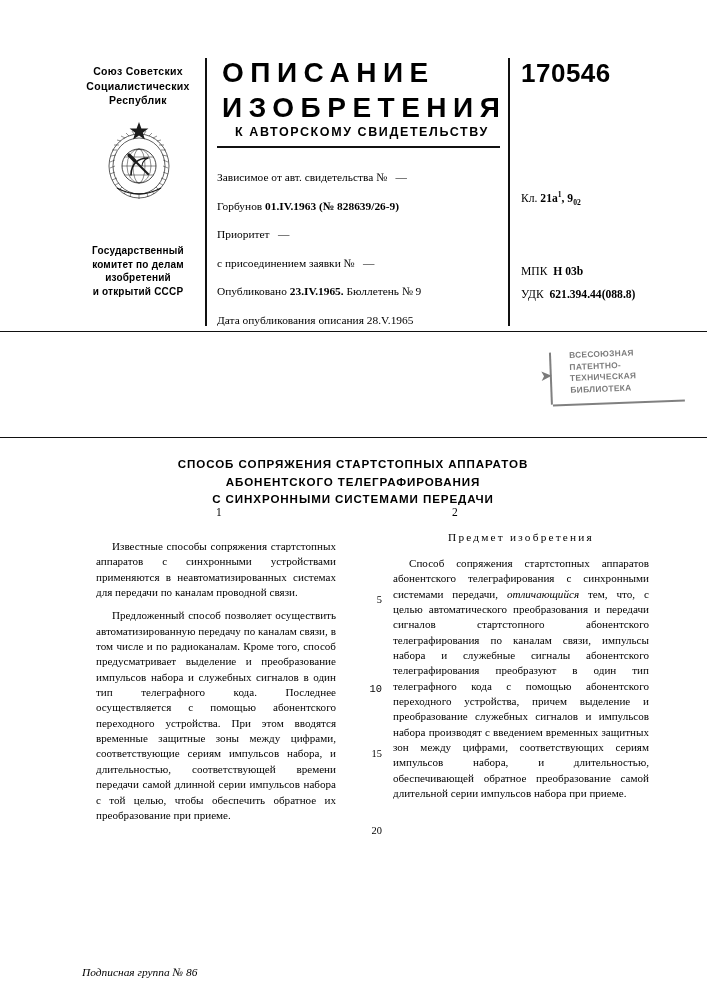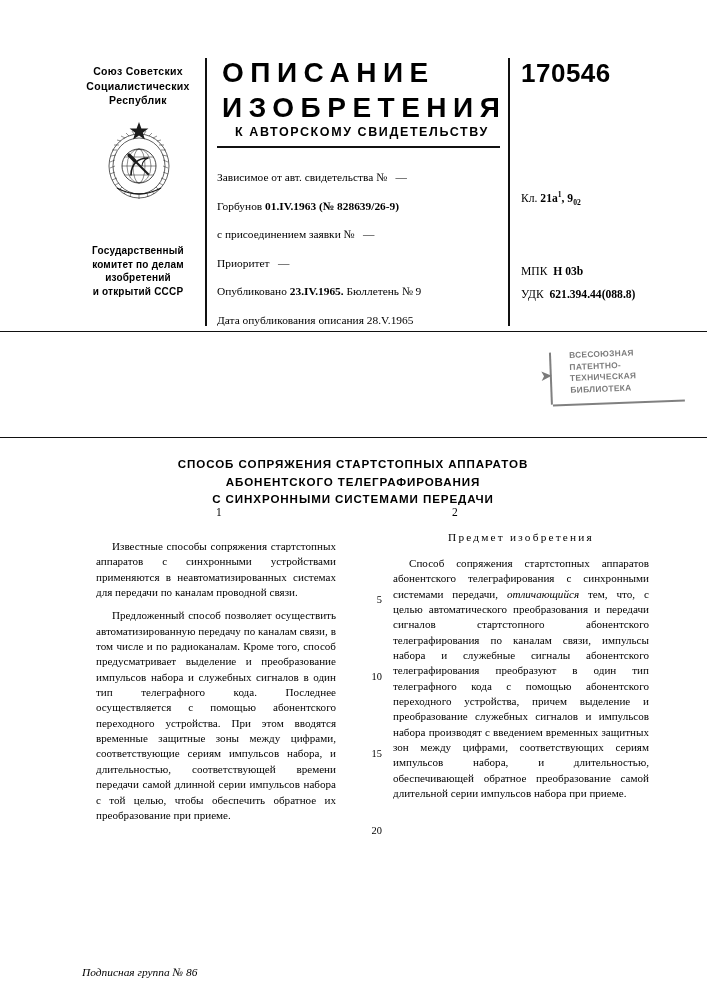--- a/index.html
+++ b/index.html
@@ -314,21 +314,21 @@
     width: 22px;
     font-size: 10.4px;
     text-align: right;
   }
   .linenums span {
     position: absolute;
     right: 0;
     display: block;
   }
   .ln5  { top: 63px; }
-  .ln10 { top: 140px; }
+  .ln10 { top: 152px; font-family: Liberation Mono, monospace; }
   .ln15 { top: 217px; }
   .ln20 { top: 294px; }
 
   
   .footer {
     position: absolute;
     left: 82px;
     top: 966px;
     font-size: 11.4px;
     font-style: italic;
@@ -405,25 +405,25 @@
       <div>
         <span>Зависимое от авт. свидетельства №</span>
         &nbsp;&nbsp;<span>—</span>
       </div>
       <div>
         <span>Горбунов</span>
         <b>01.IV.1963</b>
         <b>(№ 828639/26-9)</b>
       </div>
       <div>
+        <span>Приоритет</span>
+        &nbsp;&nbsp;<span>—</span>
+      </div>
+      <div>
         <span>с присоединением заявки №</span>
-        &nbsp;&nbsp;<span>—</span>
-      </div>
-      <div>
-        <span>Приоритет</span>
         &nbsp;&nbsp;<span>—</span>
       </div>
       <div>
         <span>Опубликовано</span>
         <b>23.IV.1965.</b>
         <span>Бюллетень № 9</span>
       </div>
       <div>
         <span>Дата опубликования описания</span>
         <span>28.V.1965</span>

